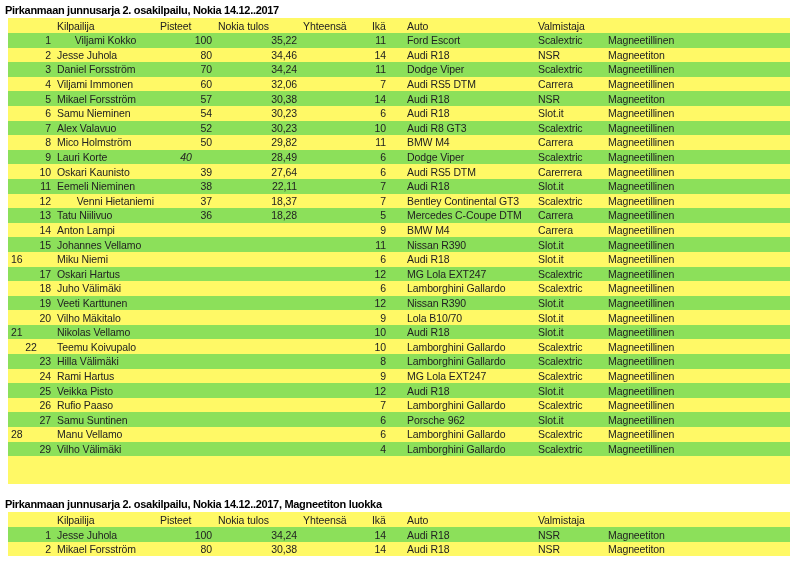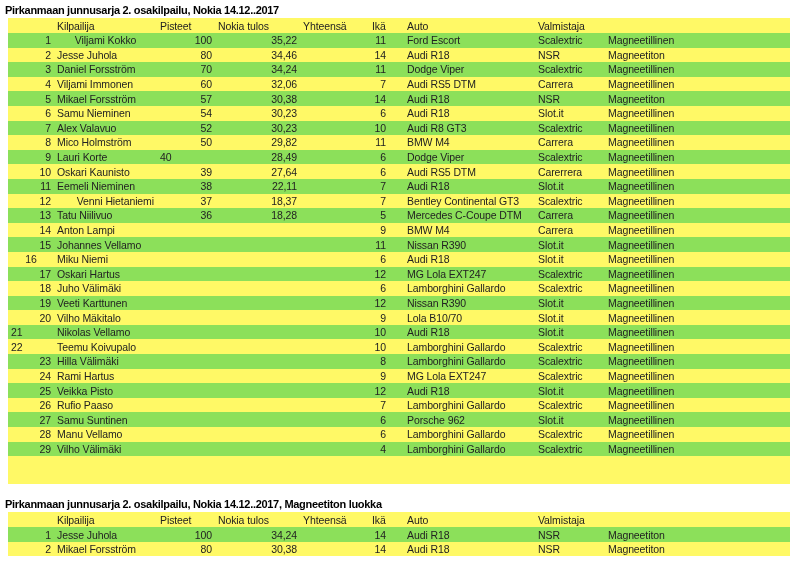--- a/index.html
+++ b/index.html
@@ -186,21 +186,21 @@
           <td style="text-align: right;">11</td>
           <td style="text-align: left;"></td>
           <td style="text-align: left;">BMW M4</td>
           <td style="text-align: left;">Carrera</td>
           <td style="text-align: left;">Magneetillinen</td>
           <td style="text-align: left;"></td>
         </tr>
         <tr class="green">
           <td style="text-align: right;">9</td>
           <td style="text-align: left;">Lauri Korte</td>
-          <td style="text-align: left;">40</td>
+          <td style="text-align: center; font-style: italic;">40</td>
           <td style="text-align: right;">28,49</td>
           <td style="text-align: right;"></td>
           <td style="text-align: right;">6</td>
           <td style="text-align: left;"></td>
           <td style="text-align: left;">Dodge Viper</td>
           <td style="text-align: left;">Scalextric</td>
           <td style="text-align: left;">Magneetillinen</td>
           <td style="text-align: left;"></td>
         </tr>
         <tr class="yellow">
@@ -275,21 +275,21 @@
           <td style="text-align: right;"></td>
           <td style="text-align: right;"></td>
           <td style="text-align: right;">11</td>
           <td style="text-align: left;"></td>
           <td style="text-align: left;">Nissan R390</td>
           <td style="text-align: left;">Slot.it</td>
           <td style="text-align: left;">Magneetillinen</td>
           <td style="text-align: left;"></td>
         </tr>
         <tr class="yellow">
-          <td style="text-align: center;">16</td>
+          <td style="text-align: left;">16</td>
           <td style="text-align: left;">Miku Niemi</td>
           <td style="text-align: right;"></td>
           <td style="text-align: right;"></td>
           <td style="text-align: right;"></td>
           <td style="text-align: right;">6</td>
           <td style="text-align: left;"></td>
           <td style="text-align: left;">Audi R18</td>
           <td style="text-align: left;">Slot.it</td>
           <td style="text-align: left;">Magneetillinen</td>
           <td style="text-align: left;"></td>
@@ -353,21 +353,21 @@
           <td style="text-align: right;"></td>
           <td style="text-align: right;"></td>
           <td style="text-align: right;">10</td>
           <td style="text-align: left;"></td>
           <td style="text-align: left;">Audi R18</td>
           <td style="text-align: left;">Slot.it</td>
           <td style="text-align: left;">Magneetillinen</td>
           <td style="text-align: left;"></td>
         </tr>
         <tr class="yellow">
-          <td style="text-align: left;">22</td>
+          <td style="text-align: center;">22</td>
           <td style="text-align: left;">Teemu Koivupalo</td>
           <td style="text-align: right;"></td>
           <td style="text-align: right;"></td>
           <td style="text-align: right;"></td>
           <td style="text-align: right;">10</td>
           <td style="text-align: left;"></td>
           <td style="text-align: left;">Lamborghini Gallardo</td>
           <td style="text-align: left;">Scalextric</td>
           <td style="text-align: left;">Magneetillinen</td>
           <td style="text-align: left;"></td>
@@ -431,21 +431,21 @@
           <td style="text-align: right;"></td>
           <td style="text-align: right;"></td>
           <td style="text-align: right;">6</td>
           <td style="text-align: left;"></td>
           <td style="text-align: left;">Porsche 962</td>
           <td style="text-align: left;">Slot.it</td>
           <td style="text-align: left;">Magneetillinen</td>
           <td style="text-align: left;"></td>
         </tr>
         <tr class="yellow">
-          <td style="text-align: right;">28</td>
+          <td style="text-align: left;">28</td>
           <td style="text-align: left;">Manu Vellamo</td>
           <td style="text-align: right;"></td>
           <td style="text-align: right;"></td>
           <td style="text-align: right;"></td>
           <td style="text-align: right;">6</td>
           <td style="text-align: left;"></td>
           <td style="text-align: left;">Lamborghini Gallardo</td>
           <td style="text-align: left;">Scalextric</td>
           <td style="text-align: left;">Magneetillinen</td>
           <td style="text-align: left;"></td>

